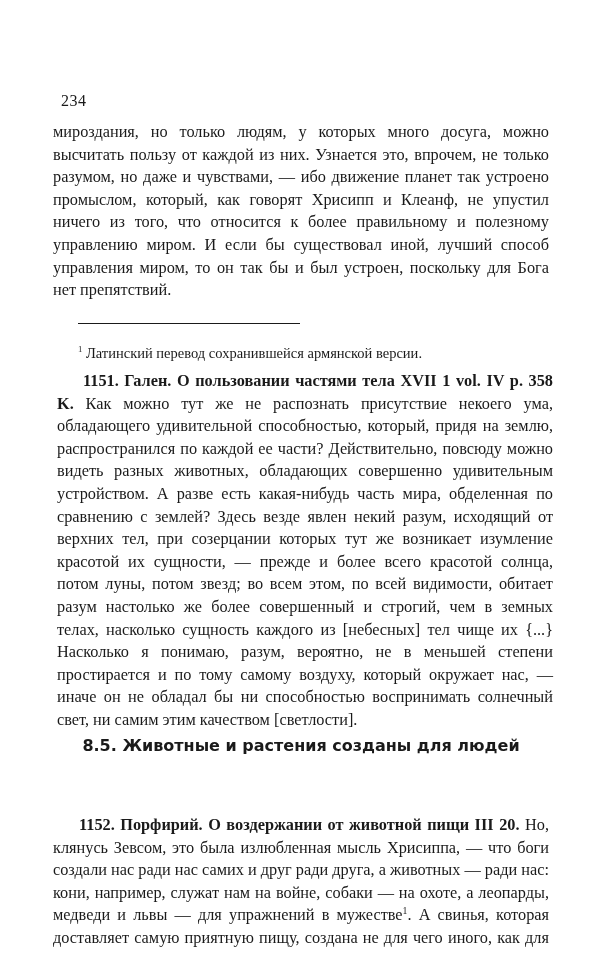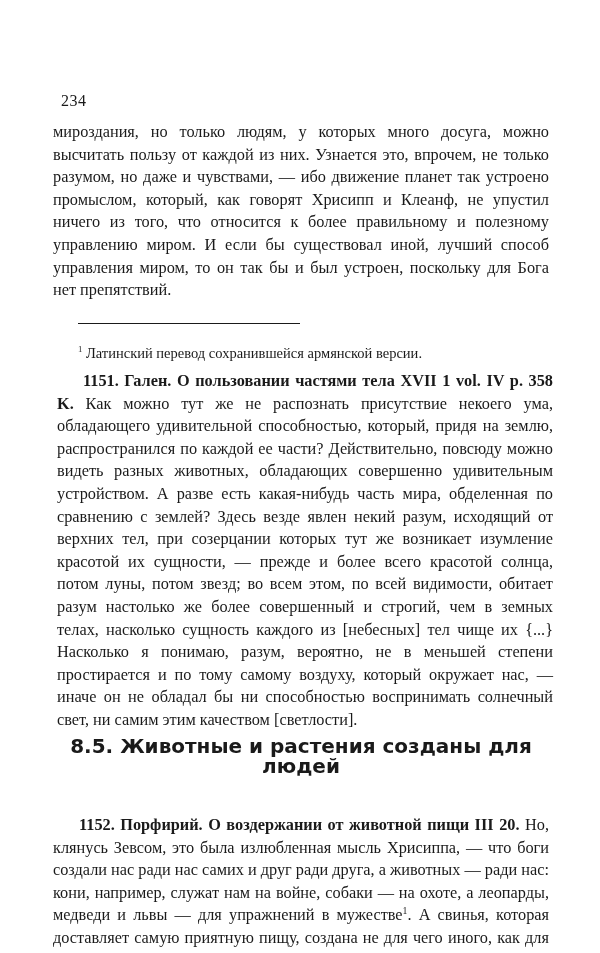--- a/index.html
+++ b/index.html
@@ -81,21 +81,21 @@
       font-weight: bold;
     }
     .section-heading {
       position: absolute;
       top: 736px;
       left: 0;
       width: 496px;
       text-align: center;
       font-family: "DejaVu Sans", "Liberation Sans", sans-serif;
       font-weight: bold;
-      font-size: 20px;
+      font-size: 16px;
       line-height: 20px;
     }
   </style>
 </head>
 <body>
 
 <div class="page">
 
   <div class="page-number">234</div>
 

